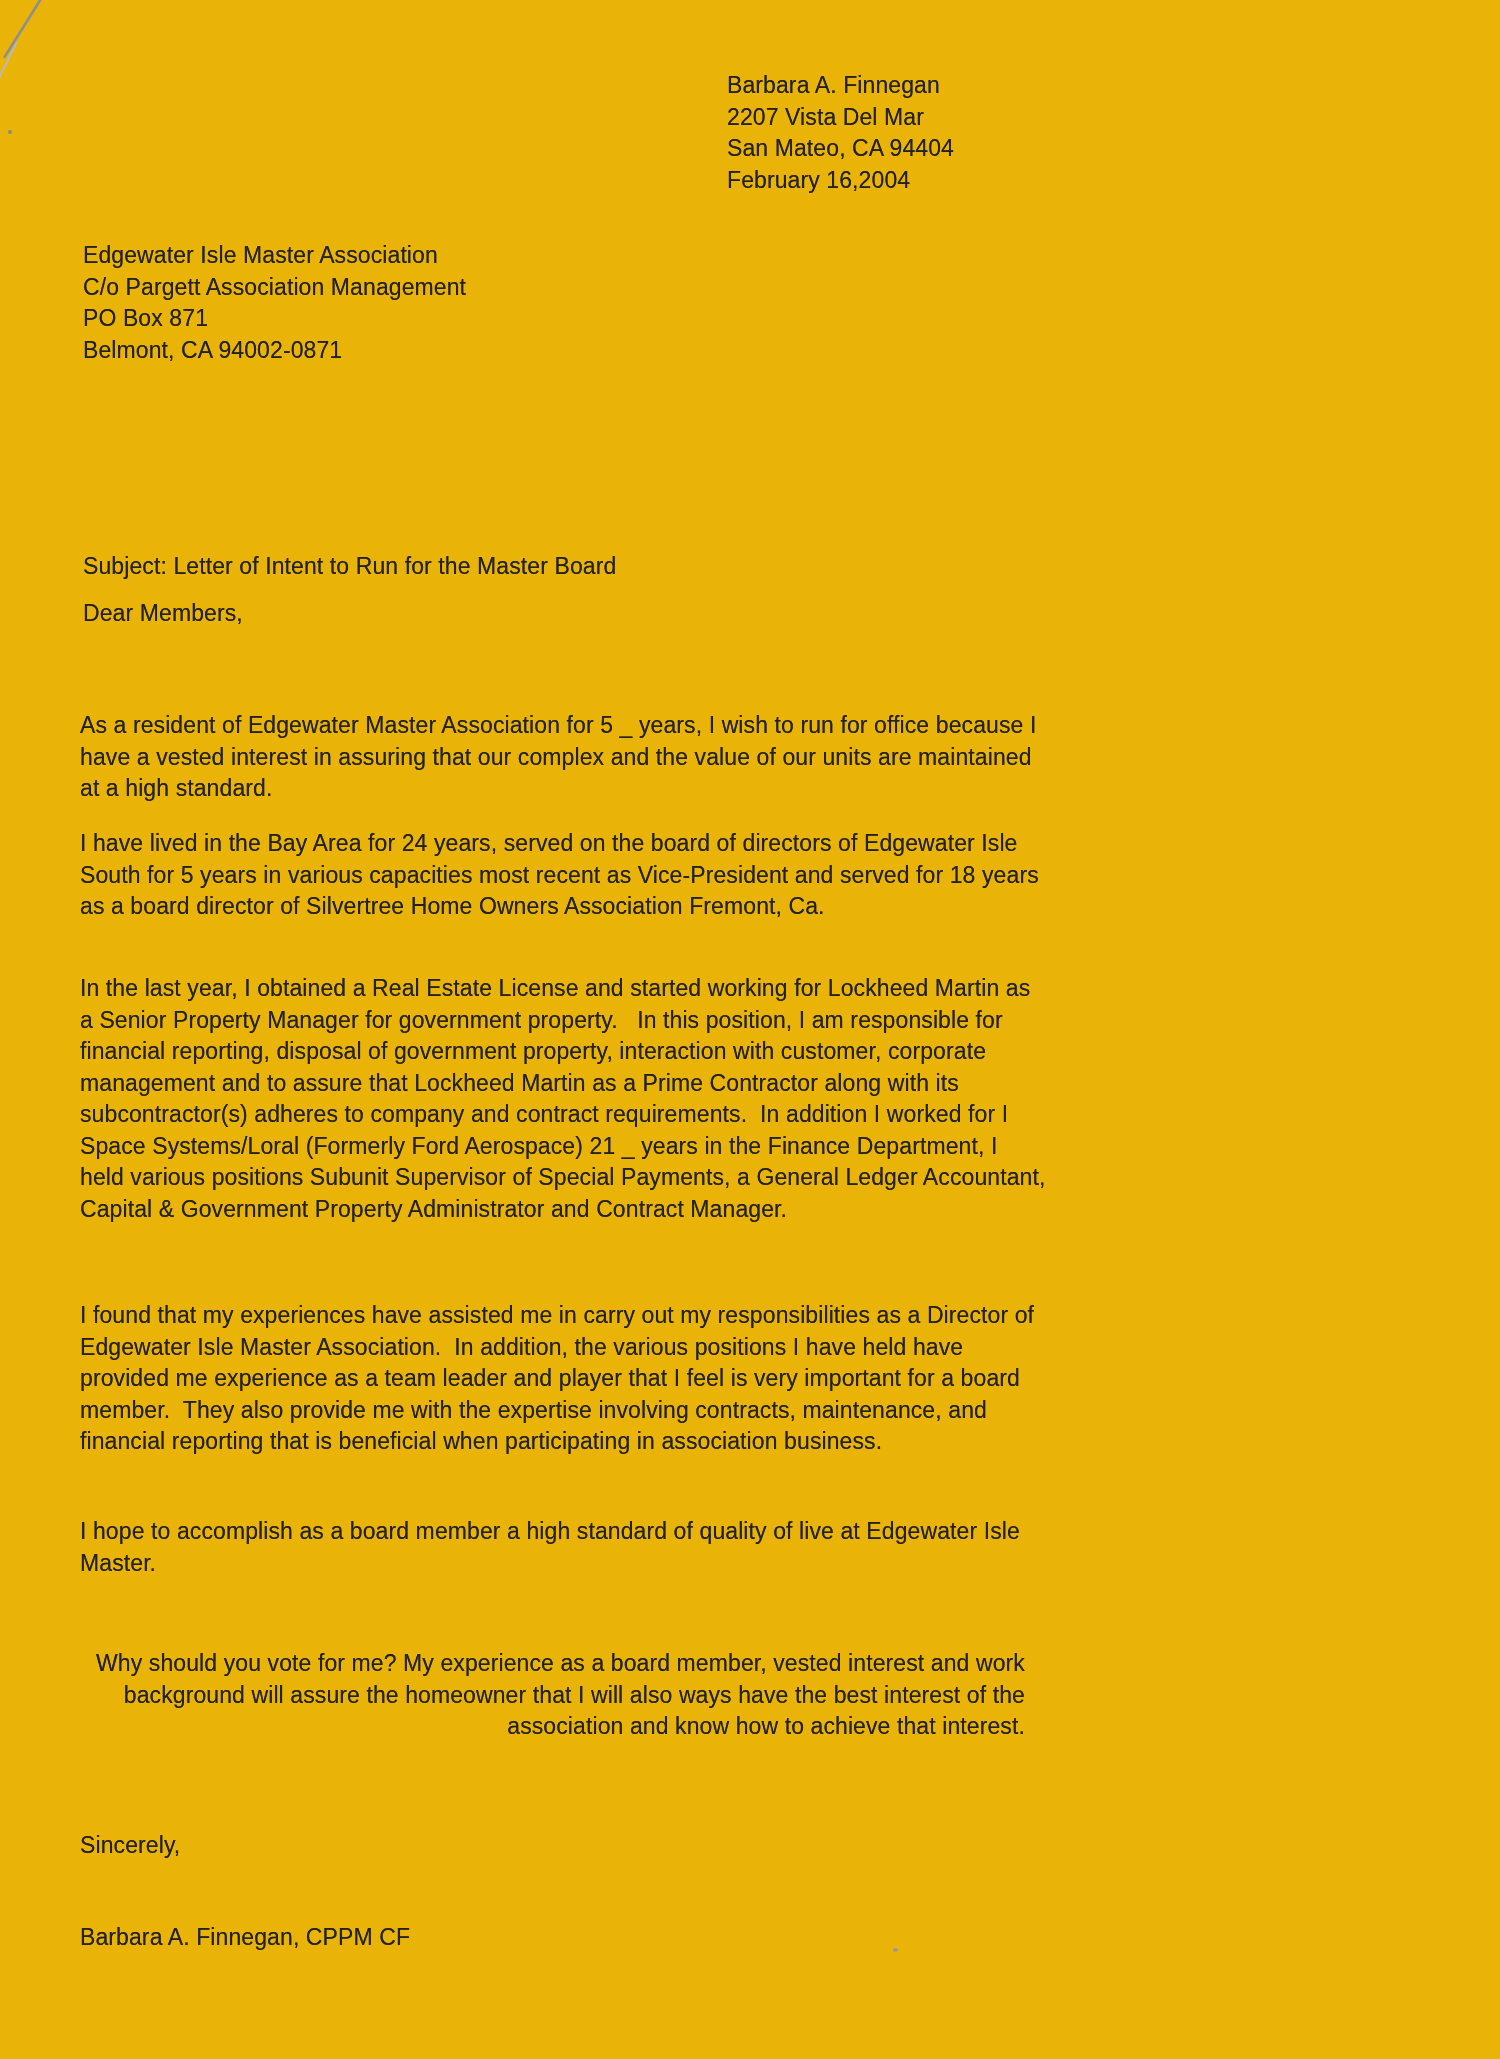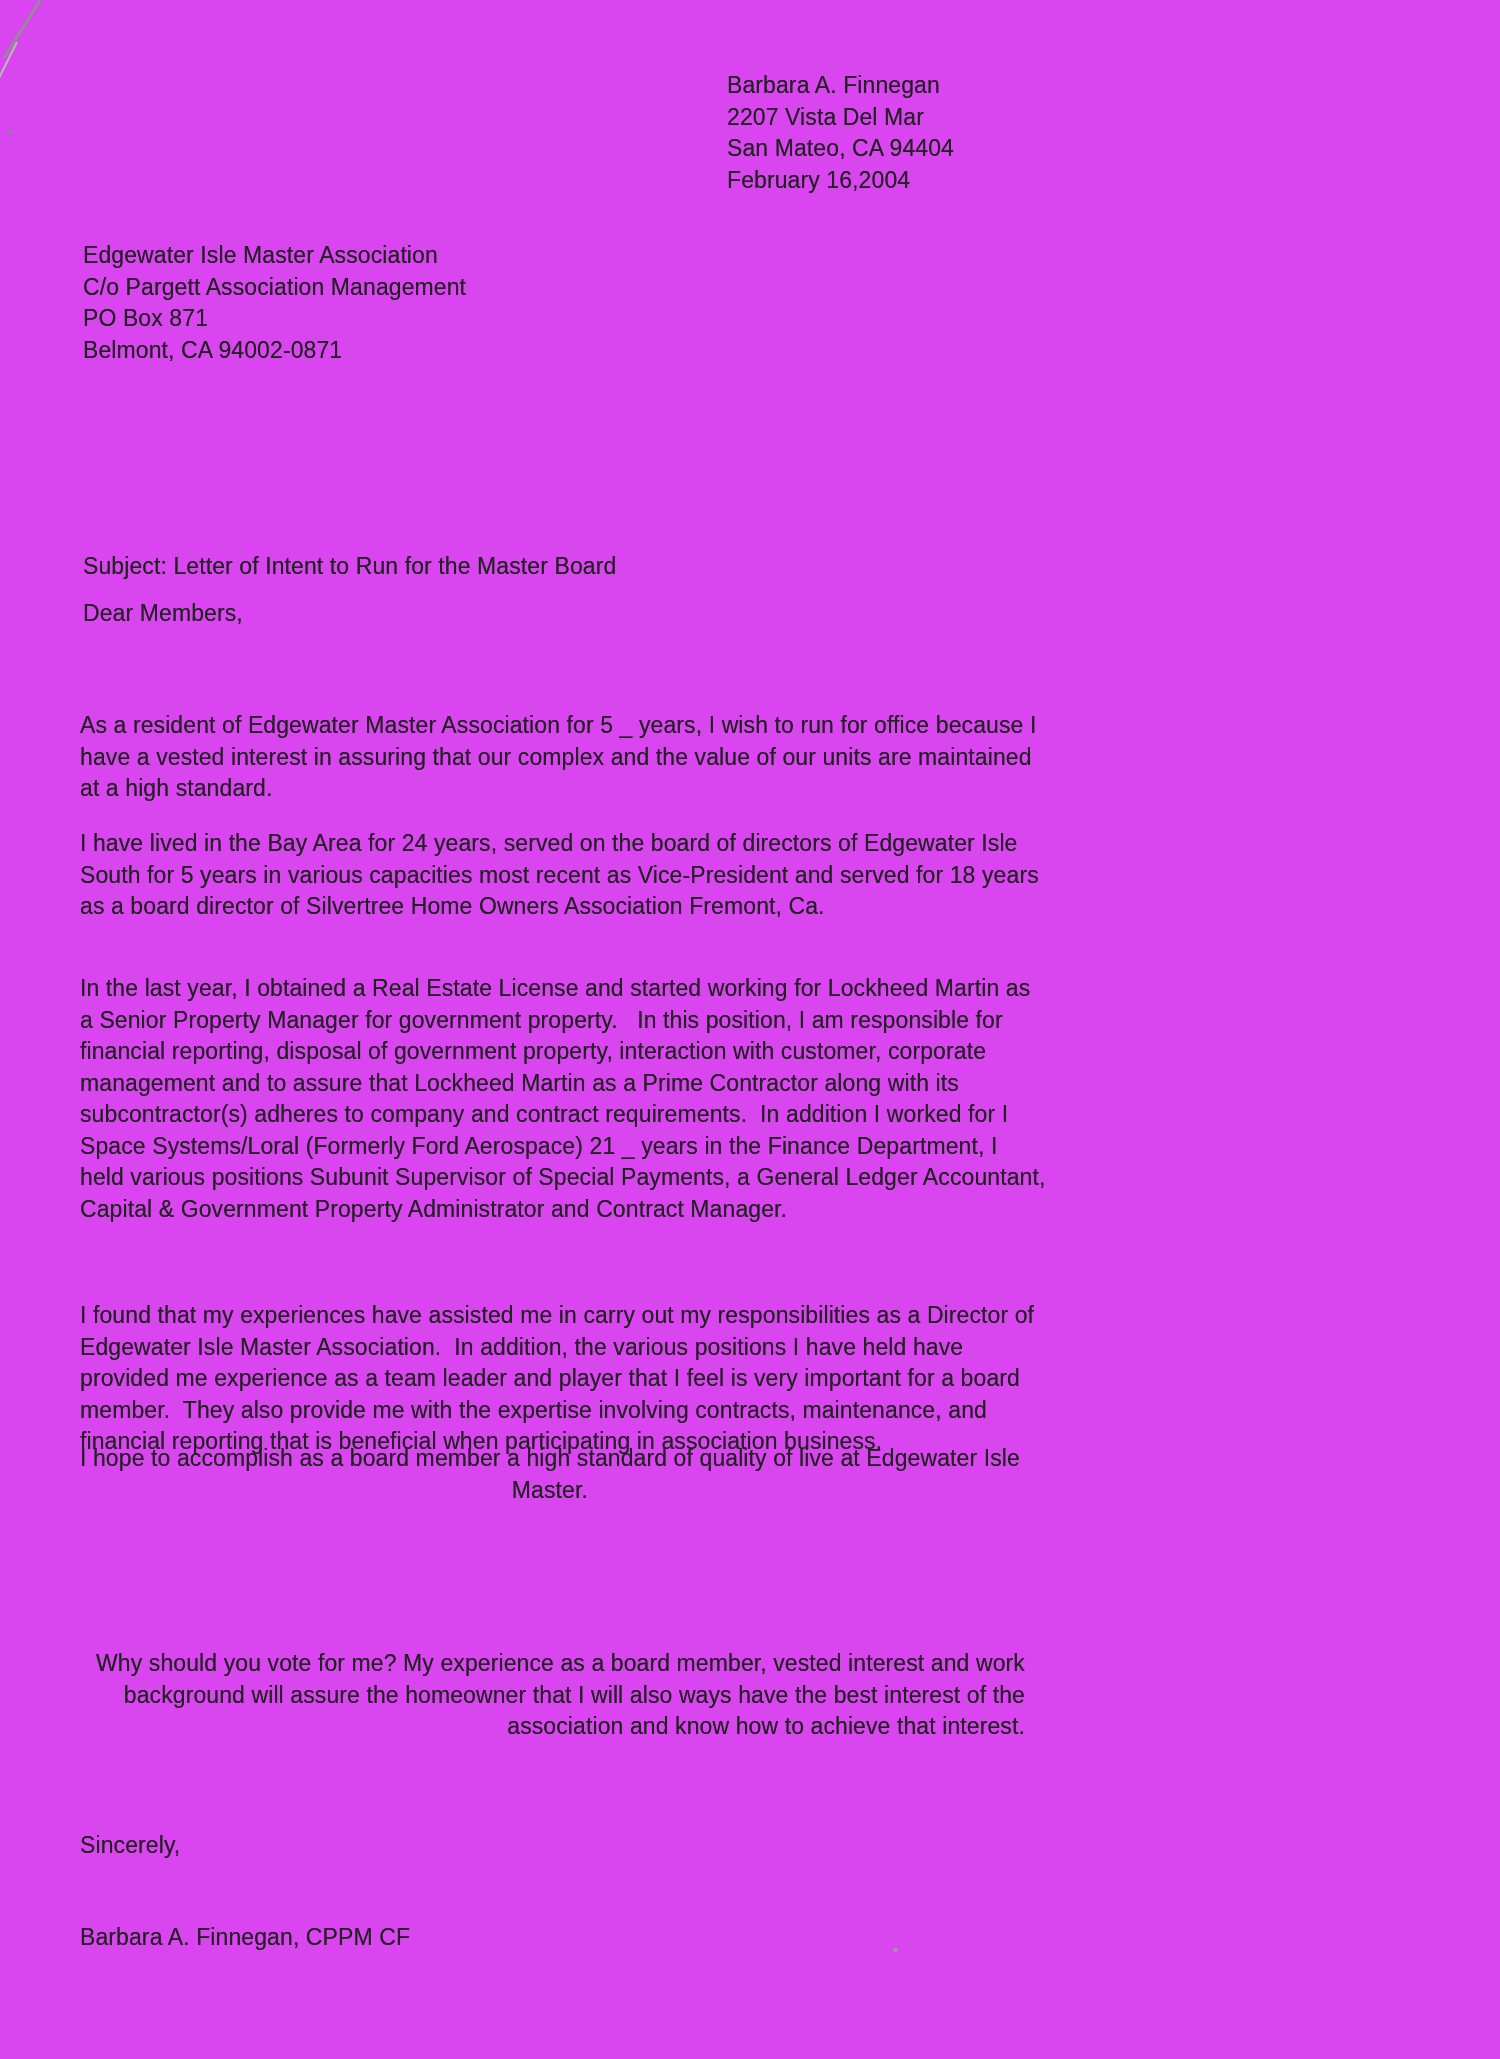--- a/index.html
+++ b/index.html
@@ -4,21 +4,21 @@
 <style>
   html, body {
     margin: 0;
     padding: 0;
     background: #ffffff;
   }
   .page {
     position: relative;
     width: 1500px;
     height: 2059px;
-    background: #d946ef;
+    background: #eab308;
     overflow: hidden;
     font-family: "Liberation Sans", "DejaVu Sans", sans-serif;
     color: #222222;
   }
   .textblock {
     position: absolute;
     white-space: pre-wrap;
     font-size: 23px;
     line-height: 31.5px;
     letter-spacing: 0.1px;
@@ -26,21 +26,21 @@
   }
   
   .sender      { top: 70px;   left: 727px; }
   .recipient   { top: 240px;  left: 83px;  }
   .subject     { top: 503px;  left: 83px; margin-top: 48px;  }
   .salutation  { top: 598px;  left: 83px;  }
   .para-0      { top: 710px;  left: 80px;  }
   .para-1      { top: 828px;  left: 80px;  }
   .para-2      { top: 973px;  left: 80px;  }
   .para-3      { top: 1300px; left: 80px;  }
-  .para-4      { top: 1443px; left: 80px; text-align: center;  }
+  .para-4      { top: 1516px; left: 80px;  }
   .para-5      { top: 1648px; left: 96px; text-align: right;  }
   .closing     { top: 1830px; left: 80px;  }
   .signature   { top: 1922px; left: 80px;  }
 
   
   .corner-artifact {
     position: absolute;
     top: 0; left: 0;
     width: 70px; height: 110px;
     pointer-events: none;

